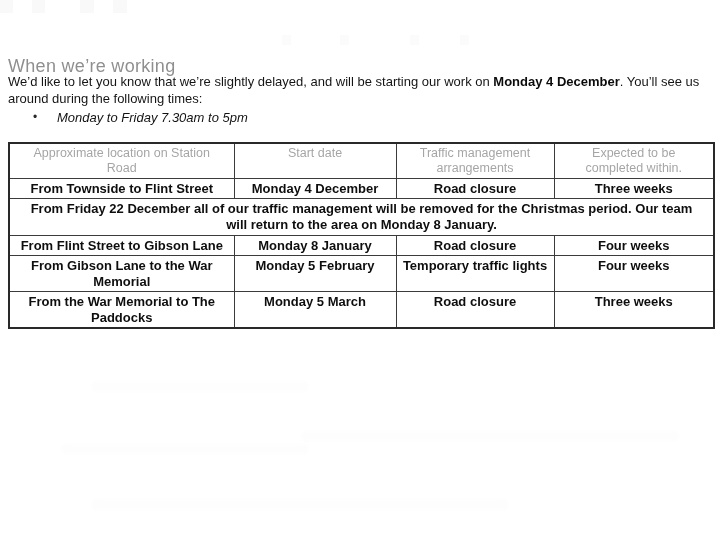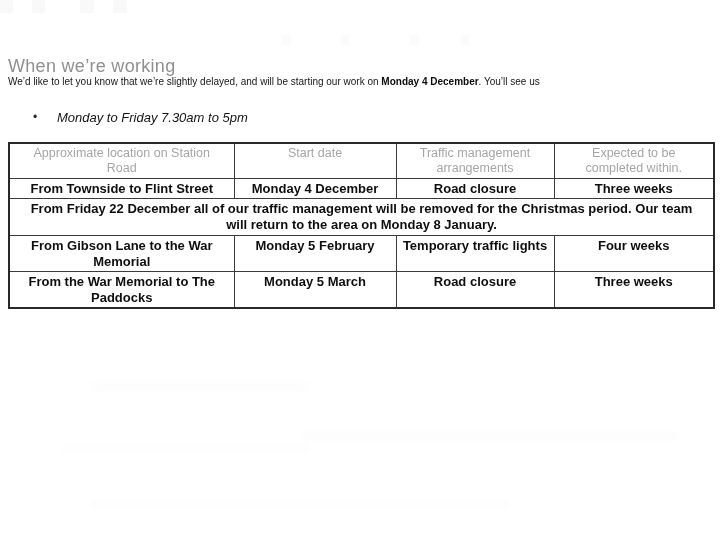--- a/index.html
+++ b/index.html
@@ -16,21 +16,21 @@
   
   .ghost{position:absolute;background:#f7f7f7;}
   .ghost.soft{background:#fbfbfb;filter:blur(2px);border-radius:4px;}
 
   .heading{
     position:absolute;left:8px;top:56px;
     font-size:18px;color:#8f8f8f;letter-spacing:.3px;
   }
   .para{
     position:absolute;left:8px;top:74px;width:707px;
-    font-size:10px;line-height:16.5px;color:#161616;
+    font-size:13px;line-height:16.5px;color:#161616;
   }
   .para b{font-weight:700;color:#0d0d0d;}
   .times{position:absolute;left:0;top:110px;width:720px;height:17px;font-size:13px;color:#141414;}
   .times .bullet{position:absolute;left:33px;top:0px;font-size:12px;color:#2a2a2a;}
   .times .t1{position:absolute;left:57px;top:0;font-style:italic;}
   .times .t2{position:absolute;left:306px;top:0;}
 
   table.works{
     position:absolute;left:8px;top:142px;width:705px;
     border-collapse:collapse;table-layout:fixed;
@@ -74,20 +74,21 @@
   <div class="ghost" style="left:460px;top:35px;width:9px;height:10px;background:#f9f9f9;"></div>
   <div class="ghost soft" style="left:90px;top:380px;width:220px;height:13px;"></div>
   <div class="ghost soft" style="left:300px;top:430px;width:380px;height:12px;"></div>
   <div class="ghost soft" style="left:60px;top:443px;width:250px;height:12px;"></div>
   <div class="ghost soft" style="left:90px;top:498px;width:420px;height:13px;"></div>
 
   <div class="heading">When we’re working</div>
 
   <div class="para">
     <span>We’d like to let you know that we’re slightly delayed, and will be starting our work on </span><b>Monday 4 December</b><span>. You’ll see us</span><br>
+    <span>around during the following times:</span>
   </div>
 
   <div class="times">
     <span class="bullet">•</span>
     <span class="t1">Monday to Friday 7.30am to 5pm</span>
   </div>
 
   <table class="works">
     <colgroup>
       <col style="width:225px">
@@ -120,20 +121,26 @@
         <td>Monday 4 December</td>
         <td>Road closure</td>
         <td>Three weeks</td>
       </tr>
       <tr class="h-xmas">
         <td class="merged" colspan="4">
           <span class="line">From Friday 22 December all of our traffic management will be removed for the Christmas period. Our team</span>
           <span class="line">will return to the area on Monday 8 January.</span>
         </td>
       </tr>
+      <tr class="h-r2">
+        <td>From Flint Street to Gibson Lane</td>
+        <td>Monday 8 January</td>
+        <td>Road closure</td>
+        <td>Four weeks</td>
+      </tr>
       <tr class="h-lg">
         <td>
           <span class="line">From Gibson Lane to the War</span>
           <span class="line">Memorial</span>
         </td>
         <td>Monday 5 February</td>
         <td>Temporary traffic lights</td>
         <td>Four weeks</td>
       </tr>
       <tr class="h-lg">

